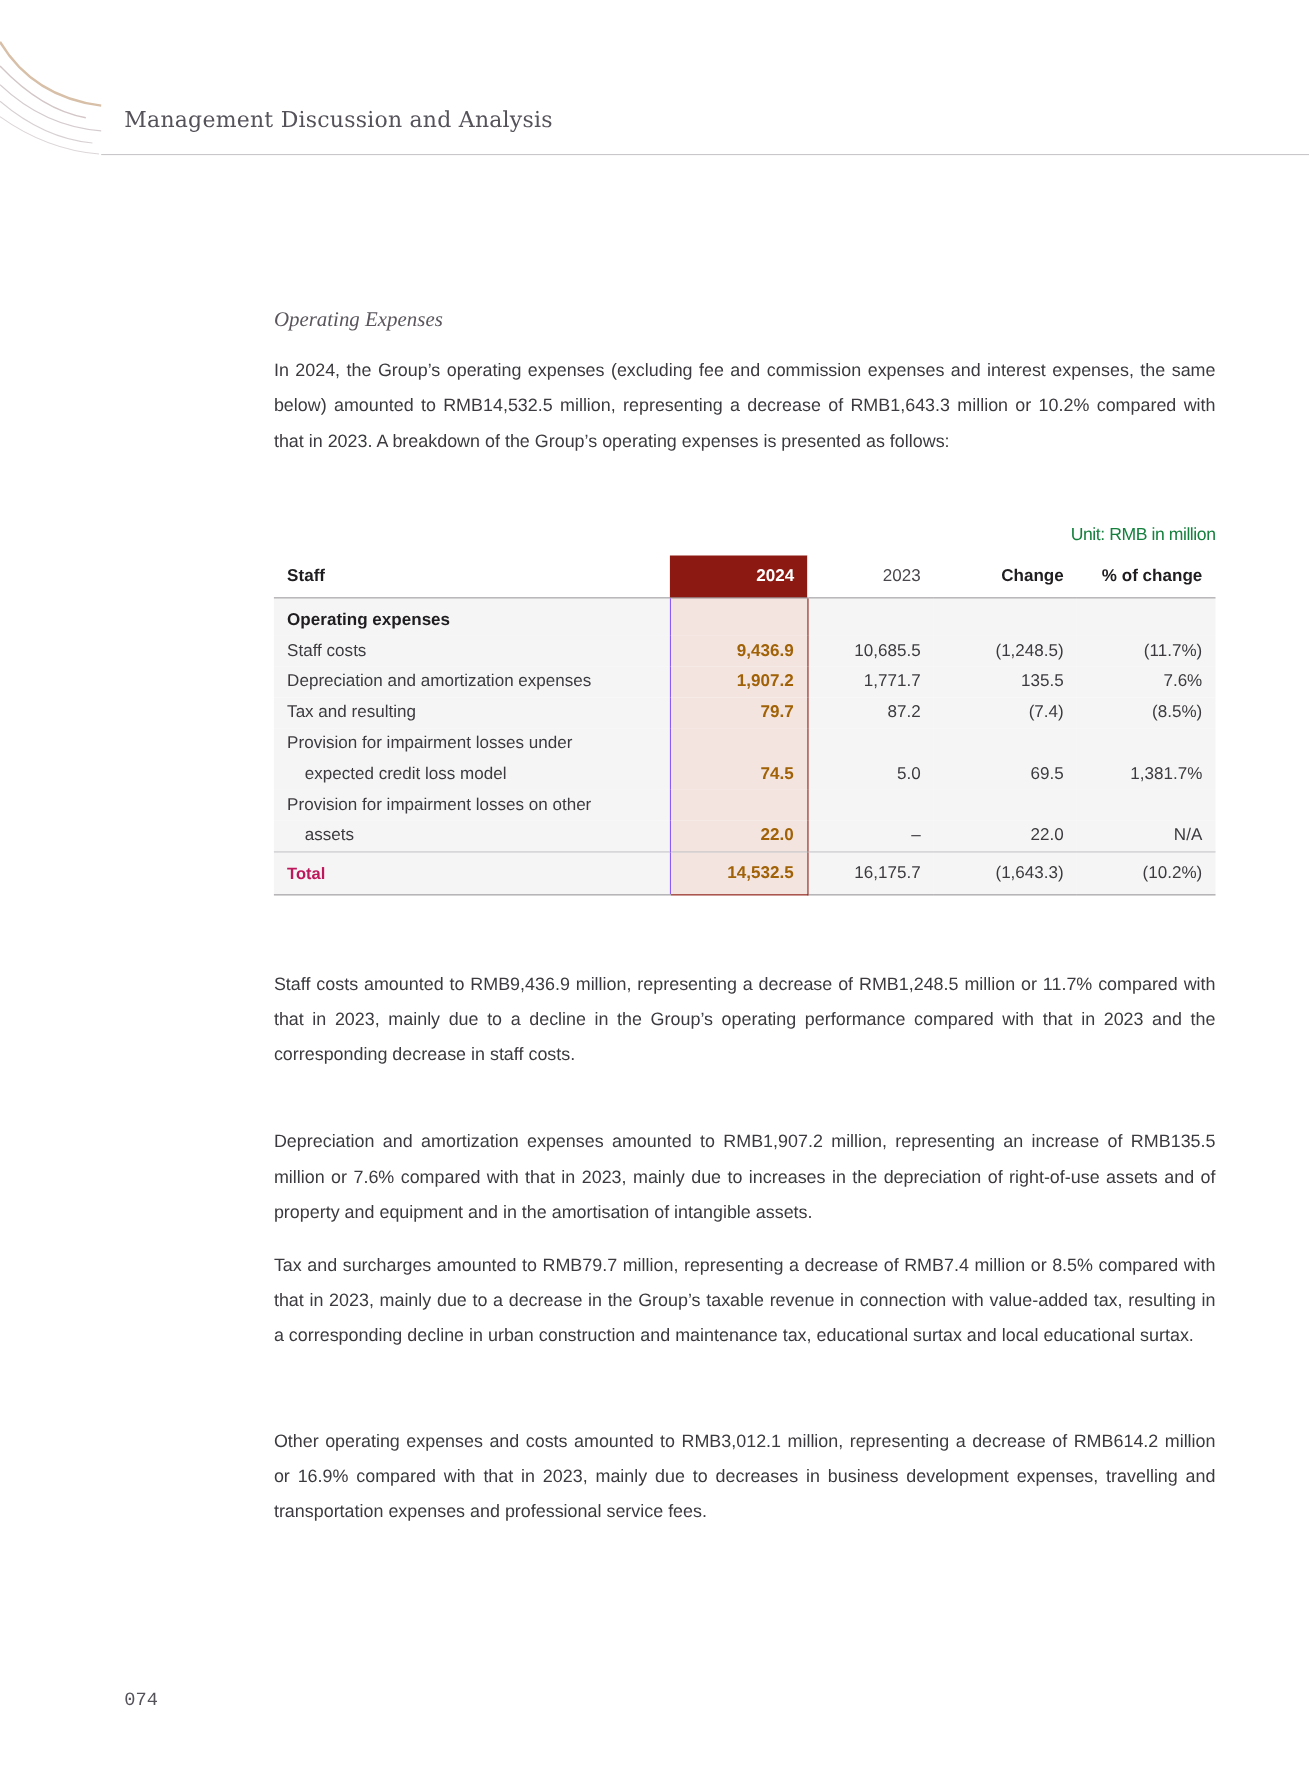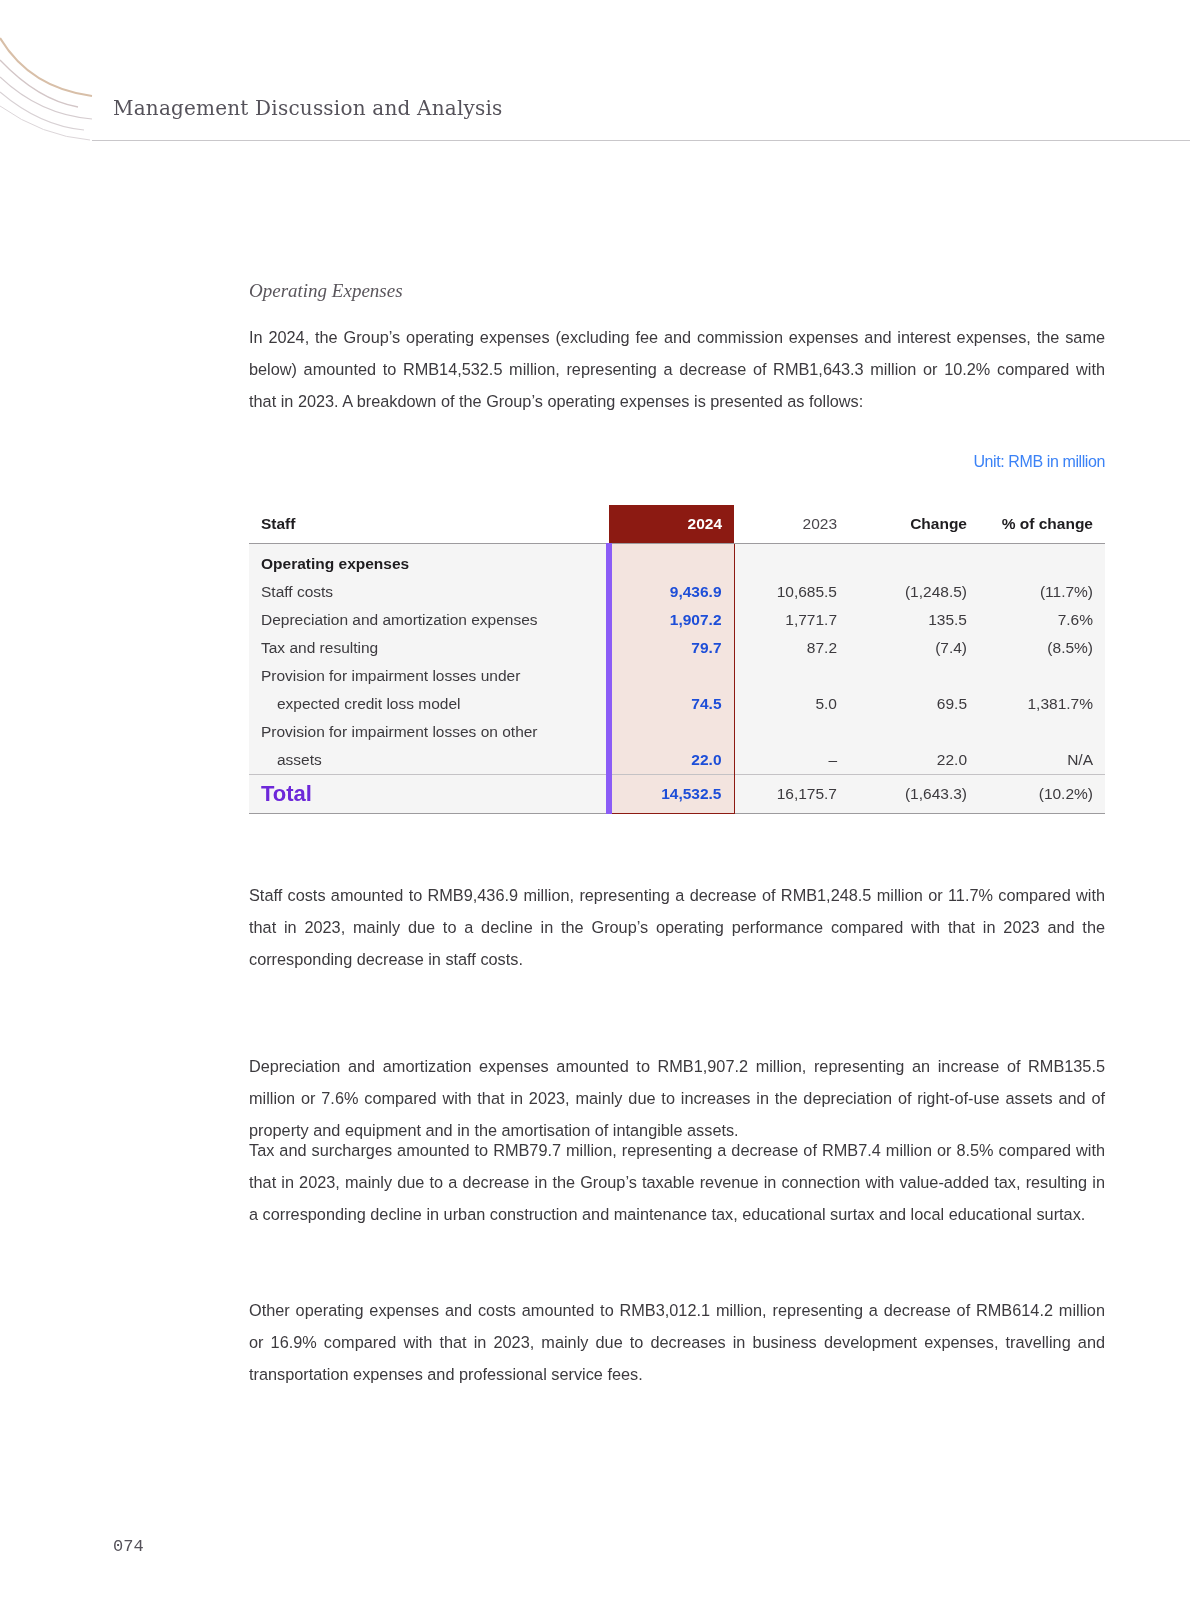--- a/index.html
+++ b/index.html
@@ -17,41 +17,41 @@
     font-family:"Liberation Serif","DejaVu Serif",serif; font-style:italic;
     font-size:19px; color:#5a565c; margin:0; font-weight:normal;
   }
   .para {
     position:absolute; left:0; width:856px; margin:0;
     font-family:"Liberation Sans","DejaVu Sans",sans-serif;
     font-size:16.3px; line-height:32px; color:#3c3a3e; text-align:justify;
     font-weight:300;
   }
   .unit {
-    position:absolute; top:453px; right:0;
-    font-family:"Liberation Sans",sans-serif; font-size:16px; color:#3b82f6; letter-spacing:-0.4px;
+    position:absolute; top:478px; right:0;
+    font-family:"Liberation Sans",sans-serif; font-size:16px; color:#15803d; letter-spacing:-0.4px;
   }
   table.opex {
     position:absolute; top:505px; left:0; width:856px;
     border-collapse:collapse; font-family:"Liberation Sans",sans-serif; font-size:15.5px; color:#3c3a3e;
   }
   table.opex th, table.opex td { padding:0 12px; height:28px; white-space:nowrap; }
   table.opex thead th { height:38px; font-weight:bold; color:#1f1d20; border-bottom:1px solid #9d9b9e; background:#fff; }
   table.opex thead th.items { text-align:left; }
   table.opex thead th.num { text-align:right; }
   table.opex thead th.y2023 { font-weight:normal; color:#4a474c; }
   table.opex thead th.hl { background:#8c1a12; color:#ffffff; }
   table.opex tbody td { background:#f5f5f5; }
   table.opex tbody td.label { text-align:left; }
   table.opex tbody td.indent { padding-left:28px; }
   table.opex tbody td.num { text-align:right; }
-  table.opex tbody td.hl { background:#f3e4df; color:#1d4ed8; font-weight:bold; border-left:6px solid #8b5cf6; border-right:1px solid #8c1a12; }
+  table.opex tbody td.hl { background:#f3e4df; color:#a16207; font-weight:bold; border-left:1px solid #8b5cf6; border-right:1px solid #8c1a12; }
   table.opex tbody tr.group td.label { font-weight:bold; color:#1f1d20; padding-top:6px; }
   table.opex tbody tr.total td { border-top:1px solid #c4c2c5; border-bottom:1px solid #9d9b9e; height:38px; }
-  table.opex tbody tr.total td.label { font-weight:bold; color:#6d28d9; font-size:22px; }
+  table.opex tbody tr.total td.label { font-weight:bold; color:#be185d; font-size:15px; }
   table.opex tbody tr.total td.hl { border-bottom:1px solid #8c1a12; }
   .col-items { width:360px; }
   .col-2024 { width:125px; }
   .col-2023 { width:115px; }
   .col-chg { width:130px; }
   .col-pct { width:126px; }
   .page-num {
     position:absolute; left:113px; top:1537px;
     font-family:Liberation Mono, monospace; font-size:17px; color:#55525a;
   }
@@ -154,18 +154,18 @@
         <td class="label">Total</td>
         <td class="num hl">14,532.5</td>
         <td class="num">16,175.7</td>
         <td class="num">(1,643.3)</td>
         <td class="num">(10.2%)</td>
       </tr>
     </tbody>
   </table>
 
   <p class="para" style="top:879px;">Staff costs amounted to RMB9,436.9 million, representing a decrease of RMB1,248.5 million or 11.7% compared with that in 2023, mainly due to a decline in the Group’s operating performance compared with that in 2023 and the corresponding decrease in staff costs.</p>
-  <p class="para" style="top:1050px;">Depreciation and amortization expenses amounted to RMB1,907.2 million, representing an increase of RMB135.5 million or 7.6% compared with that in 2023, mainly due to increases in the depreciation of right-of-use assets and of property and equipment and in the amortisation of intangible assets.</p>
+  <p class="para" style="top:1022px;">Depreciation and amortization expenses amounted to RMB1,907.2 million, representing an increase of RMB135.5 million or 7.6% compared with that in 2023, mainly due to increases in the depreciation of right-of-use assets and of property and equipment and in the amortisation of intangible assets.</p>
   <p class="para" style="top:1134px;">Tax and surcharges amounted to RMB79.7 million, representing a decrease of RMB7.4 million or 8.5% compared with that in 2023, mainly due to a decrease in the Group’s taxable revenue in connection with value-added tax, resulting in a corresponding decline in urban construction and maintenance tax, educational surtax and local educational surtax.</p>
   <p class="para" style="top:1294px;">Other operating expenses and costs amounted to RMB3,012.1 million, representing a decrease of RMB614.2 million or 16.9% compared with that in 2023, mainly due to decreases in business development expenses, travelling and transportation expenses and professional service fees.</p>
 </div>
 
 <div class="page-num">074</div>
 
 </body></html>

